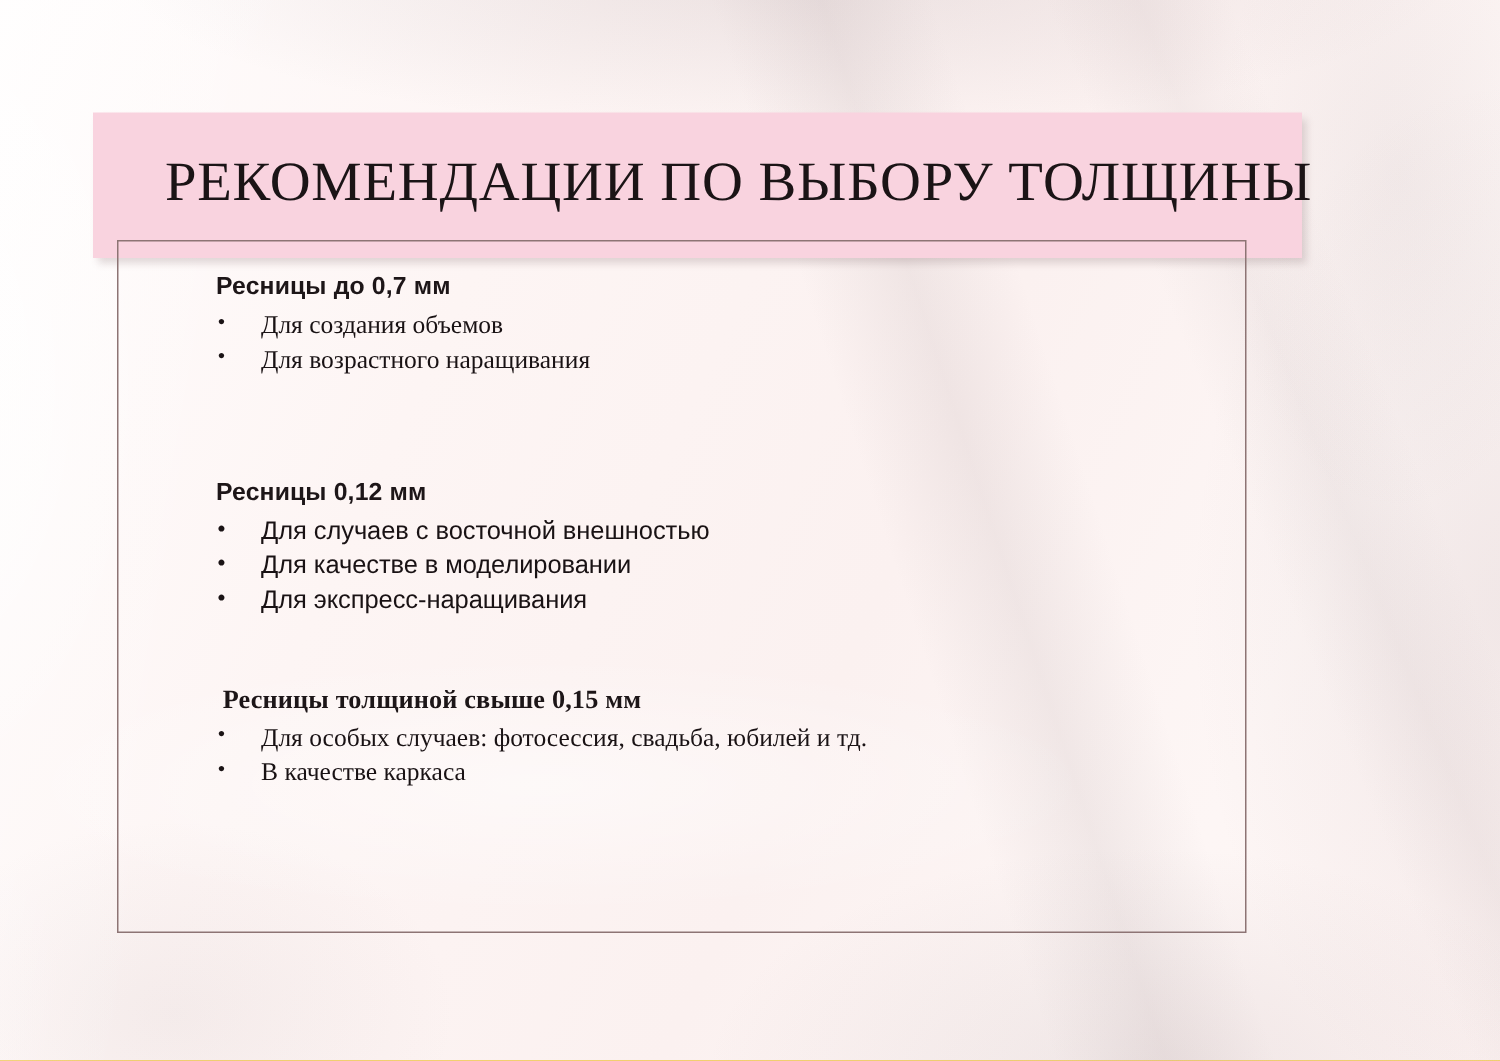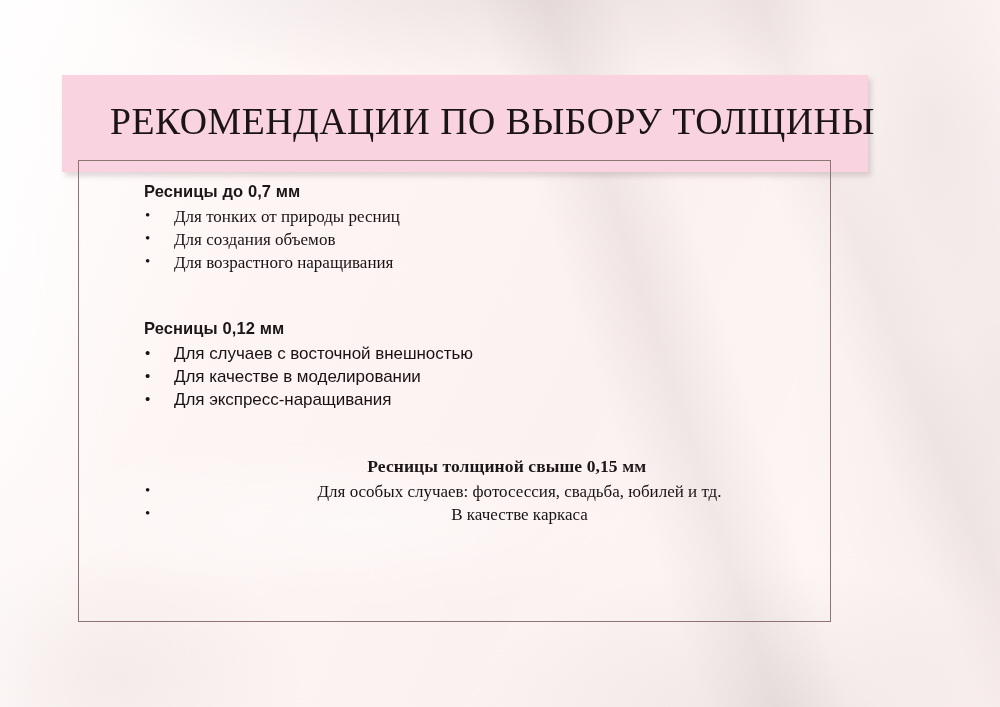--- a/index.html
+++ b/index.html
@@ -111,21 +111,21 @@
     margin-left: 18px;
   }
 
   .section {
     position: absolute;
     left: 0;
     width: 753px;
   }
   .section-1 { top: 20px; }
   .section-2 { top: 157px; }
-  .section-3 { top: 295px; text-align: center; }
+  .section-3 { top: 295px; }
 
   .sec-head {
     font-size: 16.5px;
     line-height: 22px;
     color: #1d1618;
     font-weight: bold;
     margin: 0 0 3px 0;
     white-space: pre;
   }
   .head-sans {
@@ -186,21 +186,20 @@
   <div class="title-band"></div>
   <div class="title-text">РЕКОМЕНДАЦИИ ПО ВЫБОРУ ТОЛЩИНЫ</div>
 
   <div class="content-frame"></div>
 
   <div class="content-inner">
 
     <div class="section section-1">
       <div class="sec-head head-sans">Ресницы до 0,7 мм</div>
       <ul class="bullets list-serif">
-        <li>Для тонких от природы ресниц</li>
         <li>Для создания объемов</li>
         <li>Для возрастного наращивания</li>
       </ul>
     </div>
 
     <div class="section section-2">
       <div class="sec-head head-sans">Ресницы 0,12 мм</div>
       <ul class="bullets list-sans">
         <li>Для случаев с восточной внешностью</li>
         <li>Для качестве в моделировании</li>

